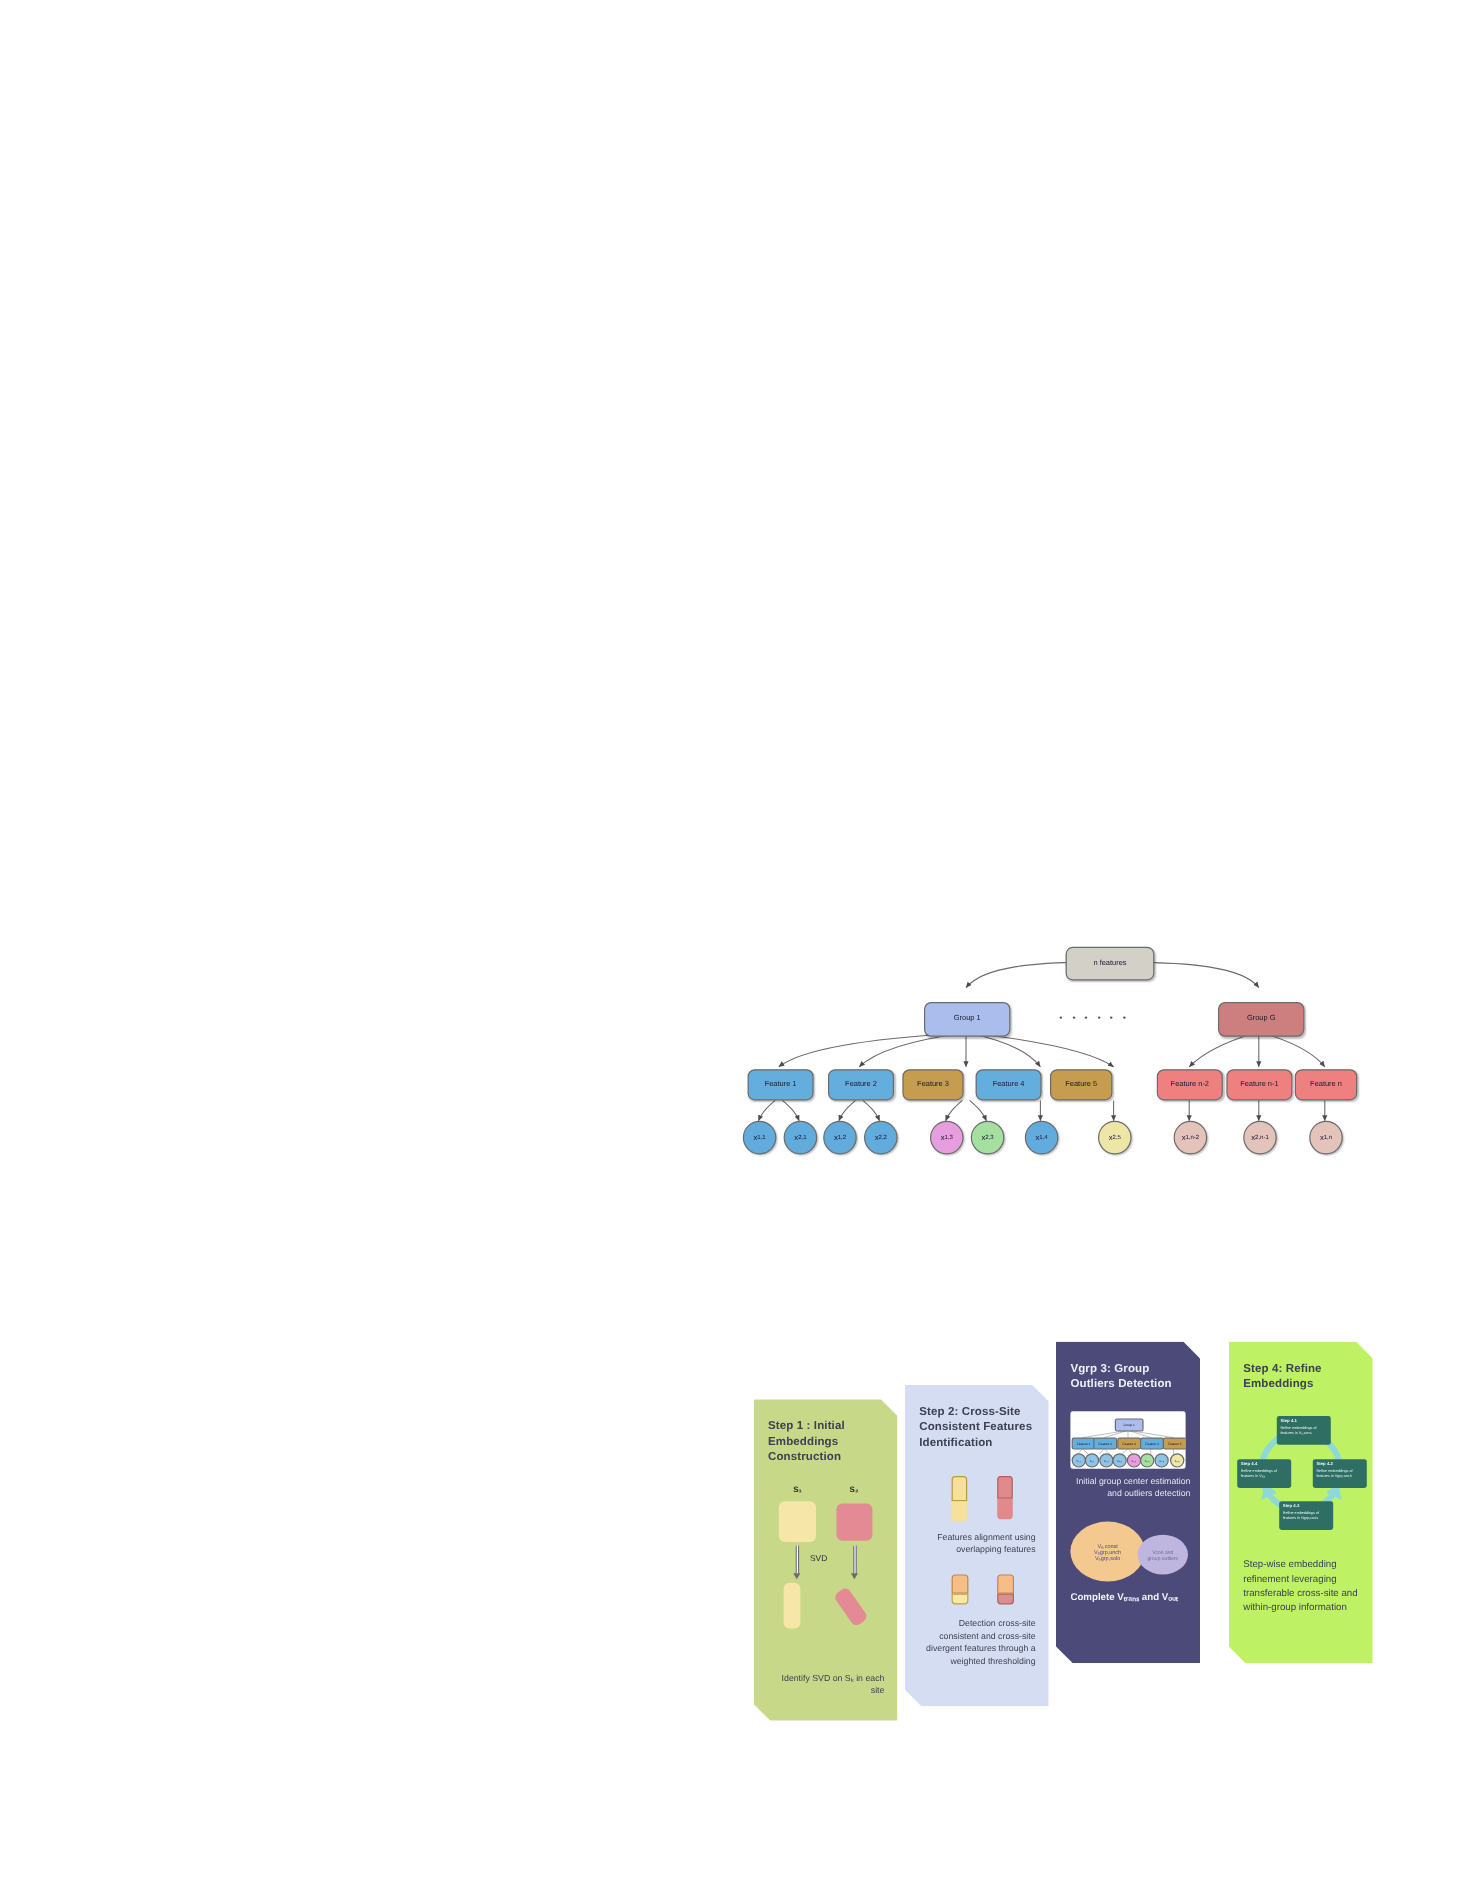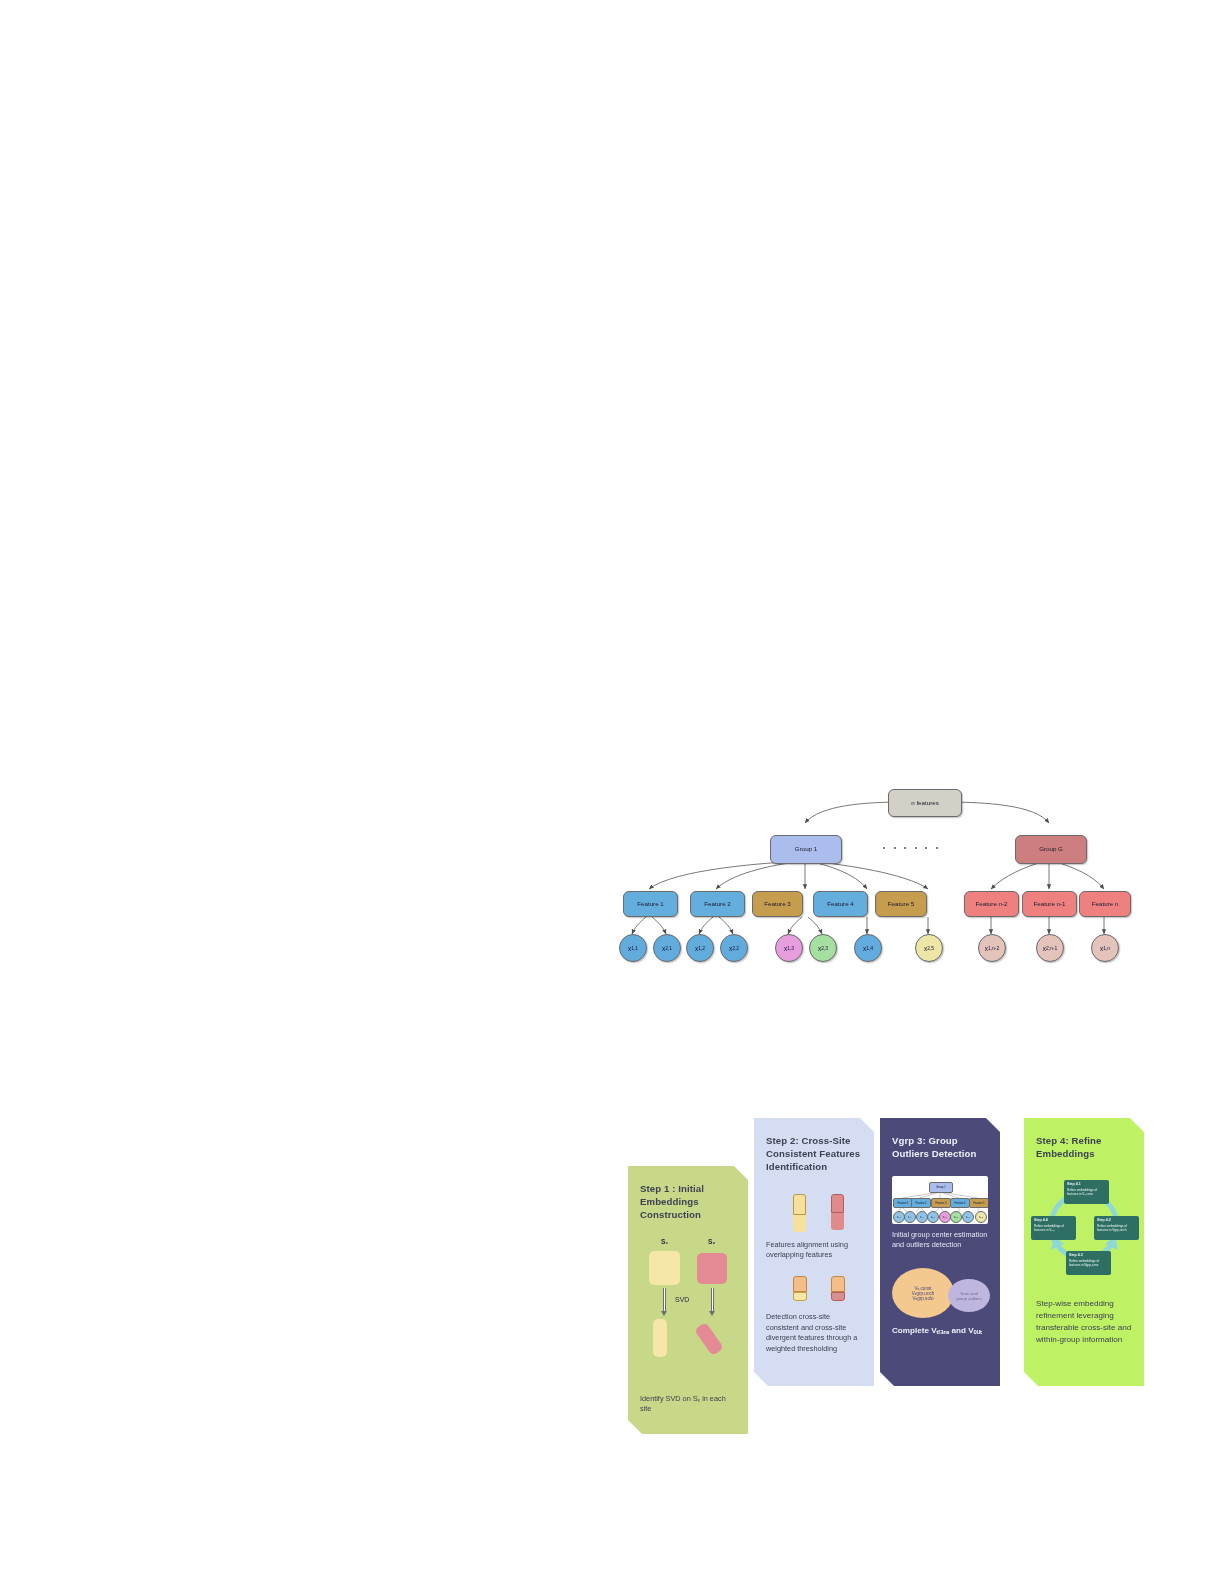--- a/index.html
+++ b/index.html
@@ -25,21 +25,21 @@
   .dots{position:absolute;display:flex;gap:8.5px;align-items:center;}
   .dots i{display:block;width:2px;height:2px;border-radius:50%;background:#555;}
 
   
   #steps-figure{position:absolute;left:628px;top:1118px;width:500px;height:270px;}
   .step-panel{position:absolute;top:0;width:120px;height:268px;
       -webkit-clip-path:polygon(0 0, calc(100% - 14px) 0, 100% 14px, 100% 100%, 14px 100%, 0 calc(100% - 14px));
       clip-path:polygon(0 0, calc(100% - 14px) 0, 100% 14px, 100% 100%, 14px 100%, 0 calc(100% - 14px));
       box-sizing:border-box;padding:16px 11px 10px 12px;}
   .step-title{font-size:9.6px;font-weight:bold;line-height:1.38;letter-spacing:.1px;}
-  .step-cap{font-size:7.3px;line-height:1.42;}
+  .step-cap{font-size:7.3px;line-height:1.42;text-align:right;}
   .step-cap2{font-size:8.1px;line-height:1.45;}
 
   
   .s-label{position:absolute;font-size:6.6px;color:#2b2b40;font-weight:bold;}
   .blockshape{position:absolute;border-radius:5px;}
   .arrow-v{position:absolute;width:5px;}
   .arrow-v .stem{position:absolute;left:1.2px;top:0;width:2.4px;height:calc(100% - 5px);
      background:#fff;border-left:1px solid #6d6d6d;border-right:1px solid #6d6d6d;box-sizing:border-box;}
   .arrow-v .head{position:absolute;left:-1px;bottom:0;width:0;height:0;
      border-left:3.4px solid transparent;border-right:3.4px solid transparent;border-top:5px solid #6d6d6d;}
@@ -216,21 +216,21 @@
         </div>
         <div class="s-label" style="left:35px;top:58px;font-weight:normal;font-size:7px;">SVD</div>
 
         <div class="blockshape" style="left:13px;top:81px;width:14px;height:38px;background:#f6e6a8;"></div>
         <div class="blockshape" style="left:62px;top:85px;width:14px;height:32px;background:#e38a94;transform:rotate(-35deg);"></div>
       </div>
 
       <div class="step-cap" style="color:#3d4152;margin-top:6px;">Identify SVD on Sₖ in each site</div>
     </div>
 
-    <div class="step-panel" style="left:126px;background:#d5ddf2;">
+    <div class="step-panel" style="left:126px;background:#d5ddf2;margin-top:36px;">
       <div class="step-title" style="color:#3d4152;">Step 2: Cross-Site Consistent Features Identification</div>
 
       <div style="position:relative;height:46px;margin-top:20px;">
         <div class="blockshape" style="left:27px;top:0px;width:13px;height:21px;background:#f6e09c;border:1px solid #b99a3d;box-sizing:border-box;border-radius:3px 3px 0 0;"></div>
         <div class="blockshape" style="left:27px;top:21px;width:13px;height:17px;background:#f6e09c;border-radius:0 0 3px 3px;"></div>
         <div class="blockshape" style="left:65px;top:0px;width:13px;height:19px;background:#e08a8a;border:1px solid #b05f5f;box-sizing:border-box;border-radius:3px 3px 0 0;"></div>
         <div class="blockshape" style="left:65px;top:19px;width:13px;height:17px;background:#e08a8a;border-radius:0 0 3px 3px;"></div>
       </div>
 
       <div class="step-cap" style="color:#3d4152;">Features alignment using overlapping features</div>

